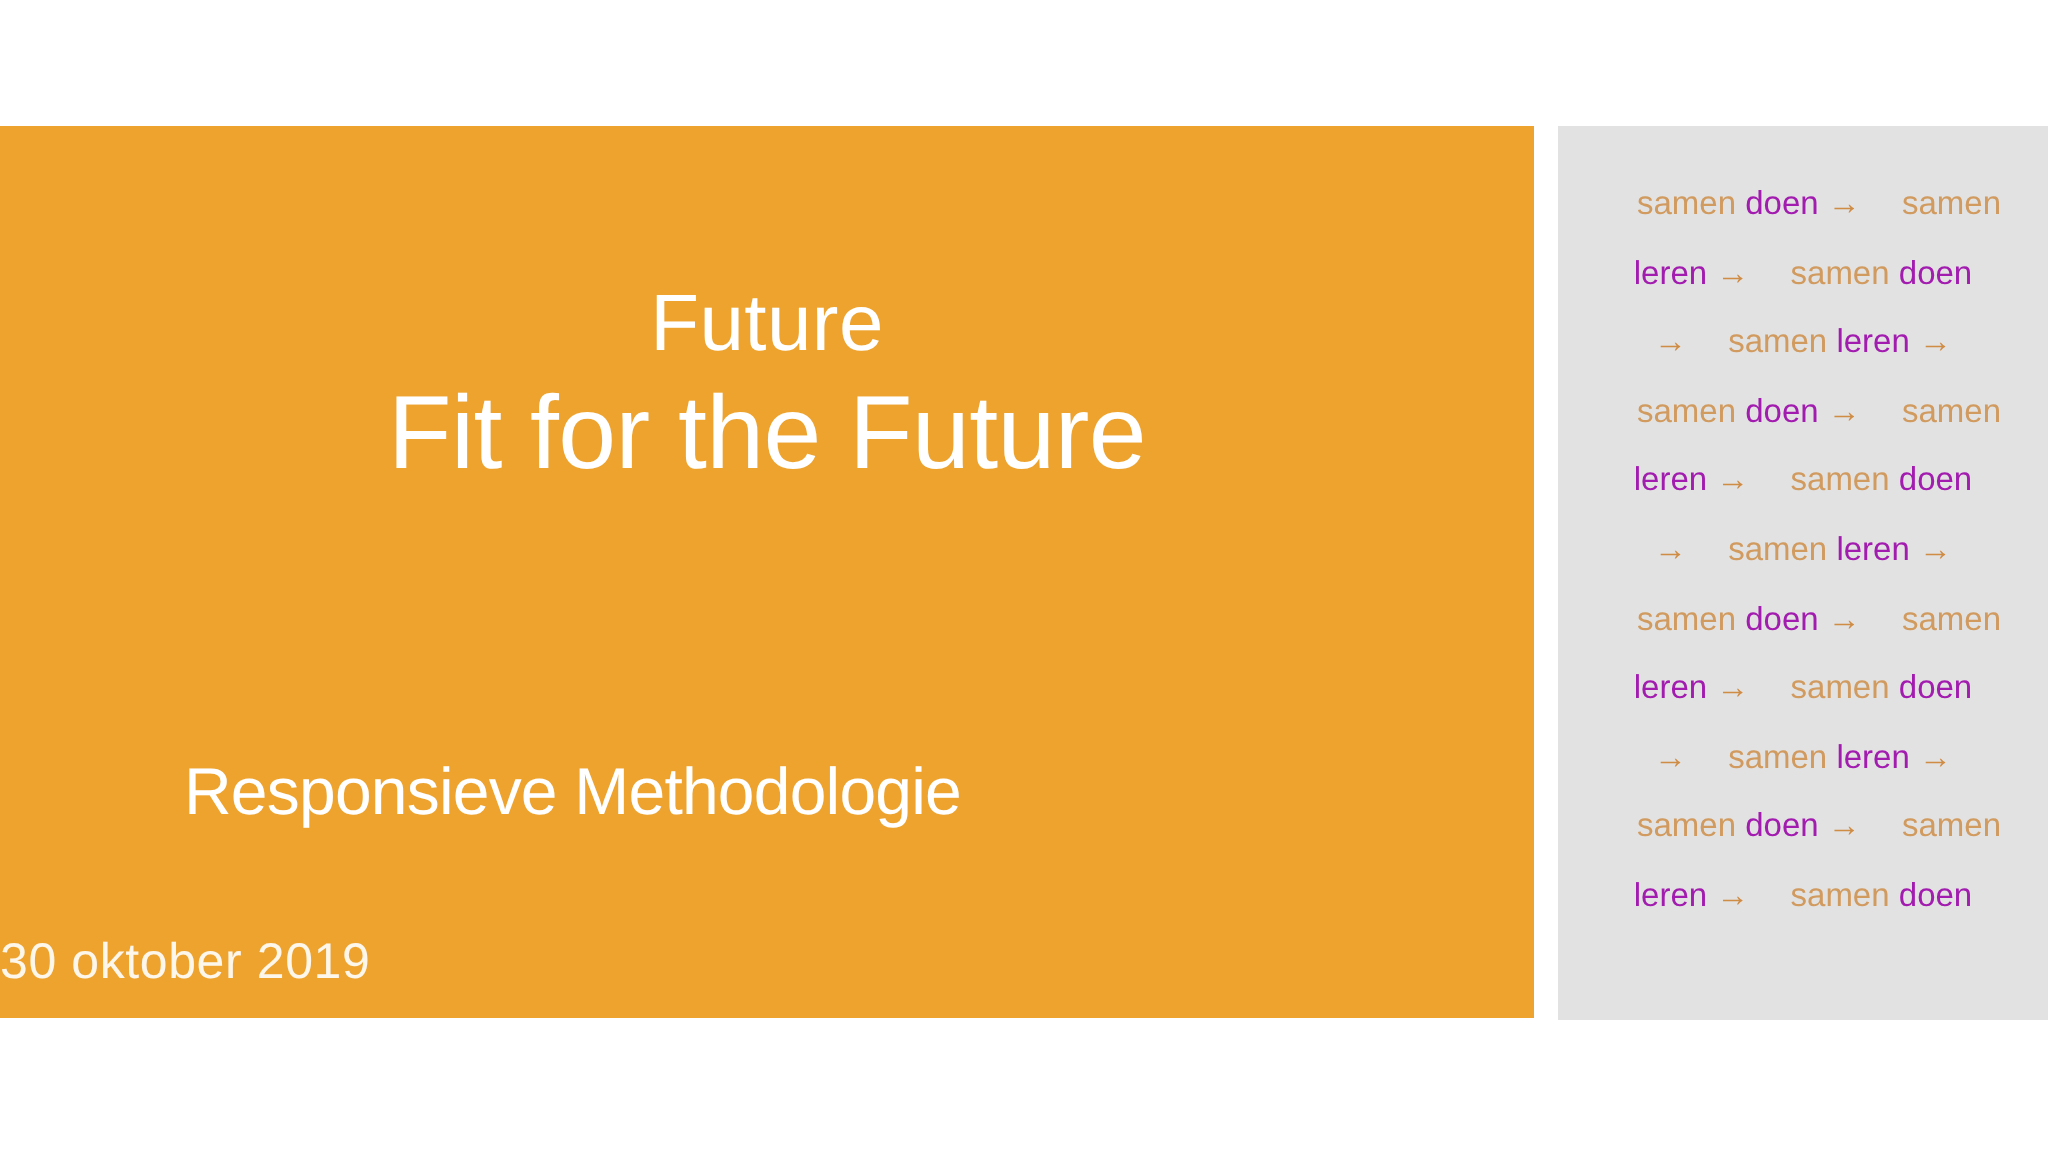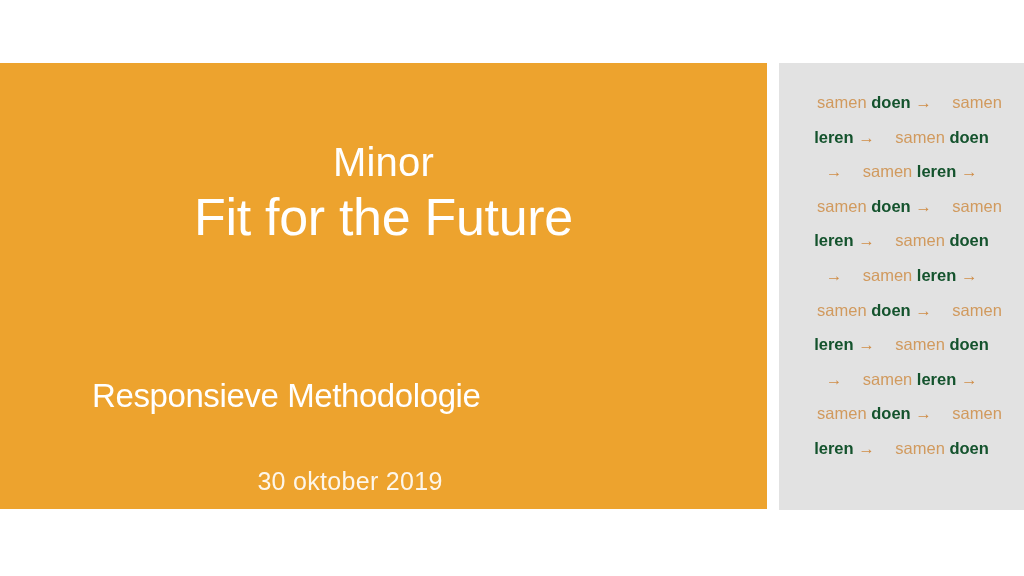--- a/index.html
+++ b/index.html
@@ -80,21 +80,21 @@
     color: #ffffff;
     letter-spacing: -0.4px;
     white-space: nowrap;
   }
 
   #date-block {
     position: absolute;
     left: 0;
     top: 402px;
     width: 700px;
-    text-align: center;
+    text-align: left;
   }
 
   .date-line {
     font-family: "Liberation Sans", sans-serif;
     font-size: 25px;
     line-height: 32px;
     font-weight: 400;
     color: #fdf6ea;
     letter-spacing: 0.3px;
     white-space: nowrap;
@@ -133,38 +133,38 @@
     white-space: nowrap;
   }
 
   .mantra-line .w-reg {
     font-weight: 400;
     color: #d19a5e;
     margin-left: 16px;
   }
 
   .mantra-line .w-bold {
-    font-weight: 700;
-    color: #14532d;
+    font-weight: 400;
+    color: #a21caf;
   }
 
   .mantra-line .arrow {
     font-weight: 400;
     color: #cf8c45;
   }
 </style>
 </head>
 <body>
 
 <div id="slide">
 
   <div id="title-panel">
 
     <div id="title-block">
-      <div class="title-line-1">Minor</div>
+      <div class="title-line-1">Future</div>
       <div class="title-line-2">Fit for the Future</div>
     </div>
 
     <div id="subtitle-block">
       <div class="subtitle-line">Responsieve Methodologie</div>
     </div>
 
     <div id="date-block">
       <div class="date-line">30 oktober 2019</div>
     </div>

